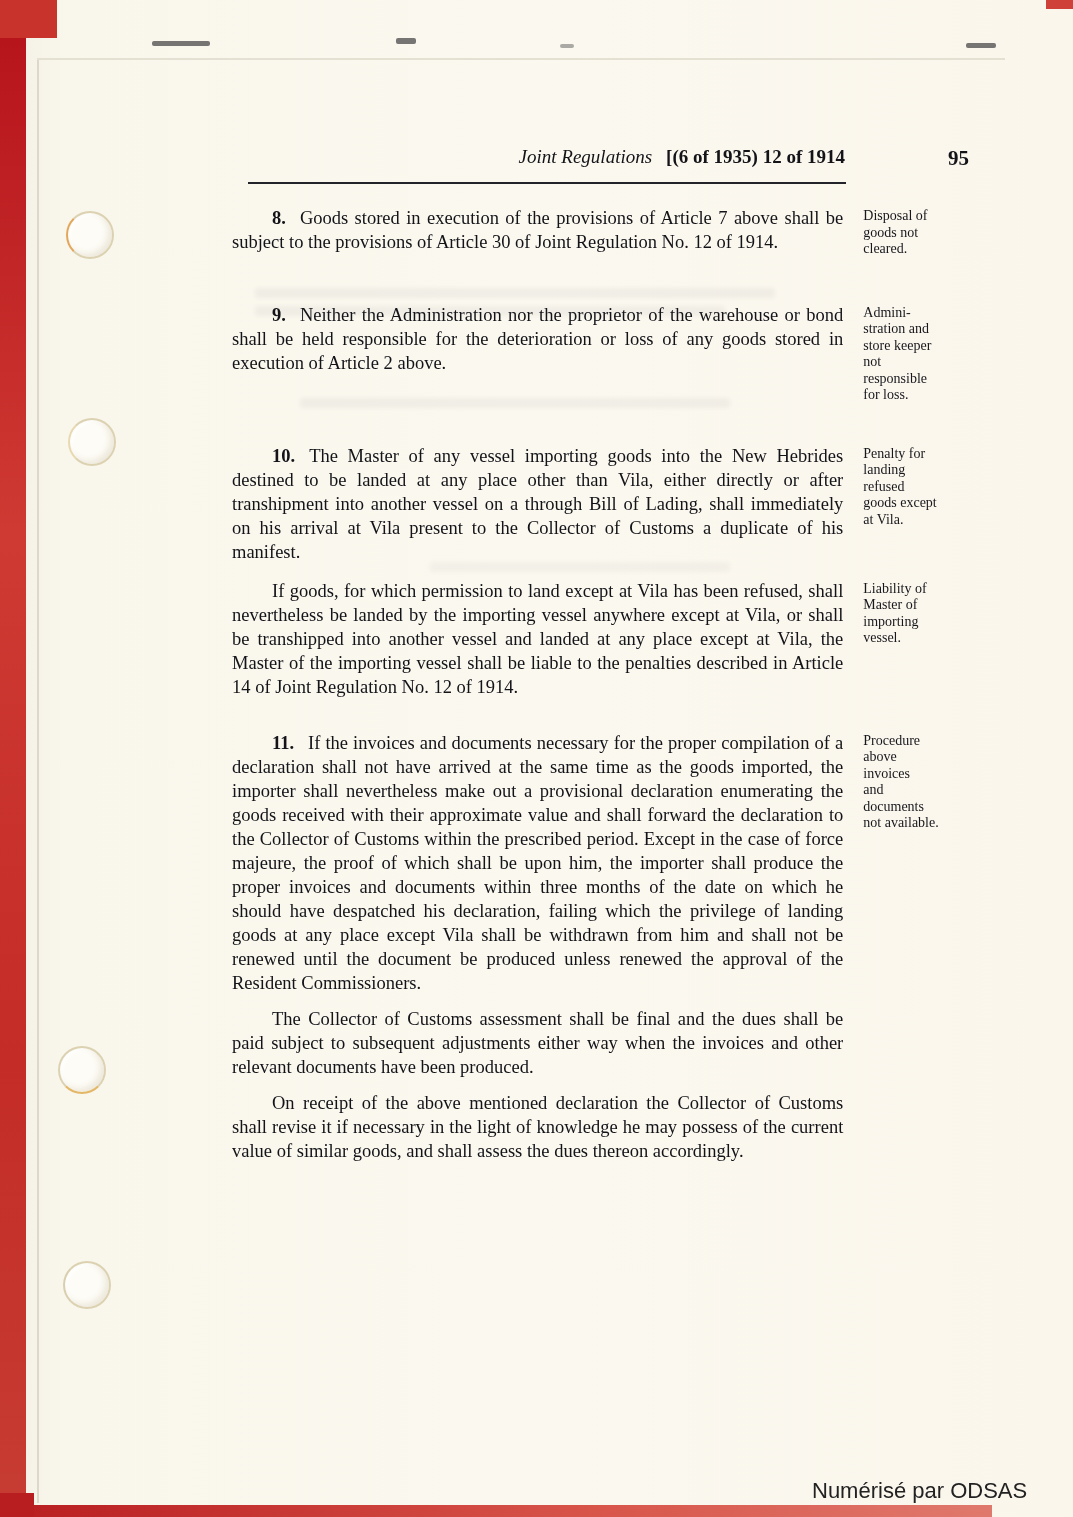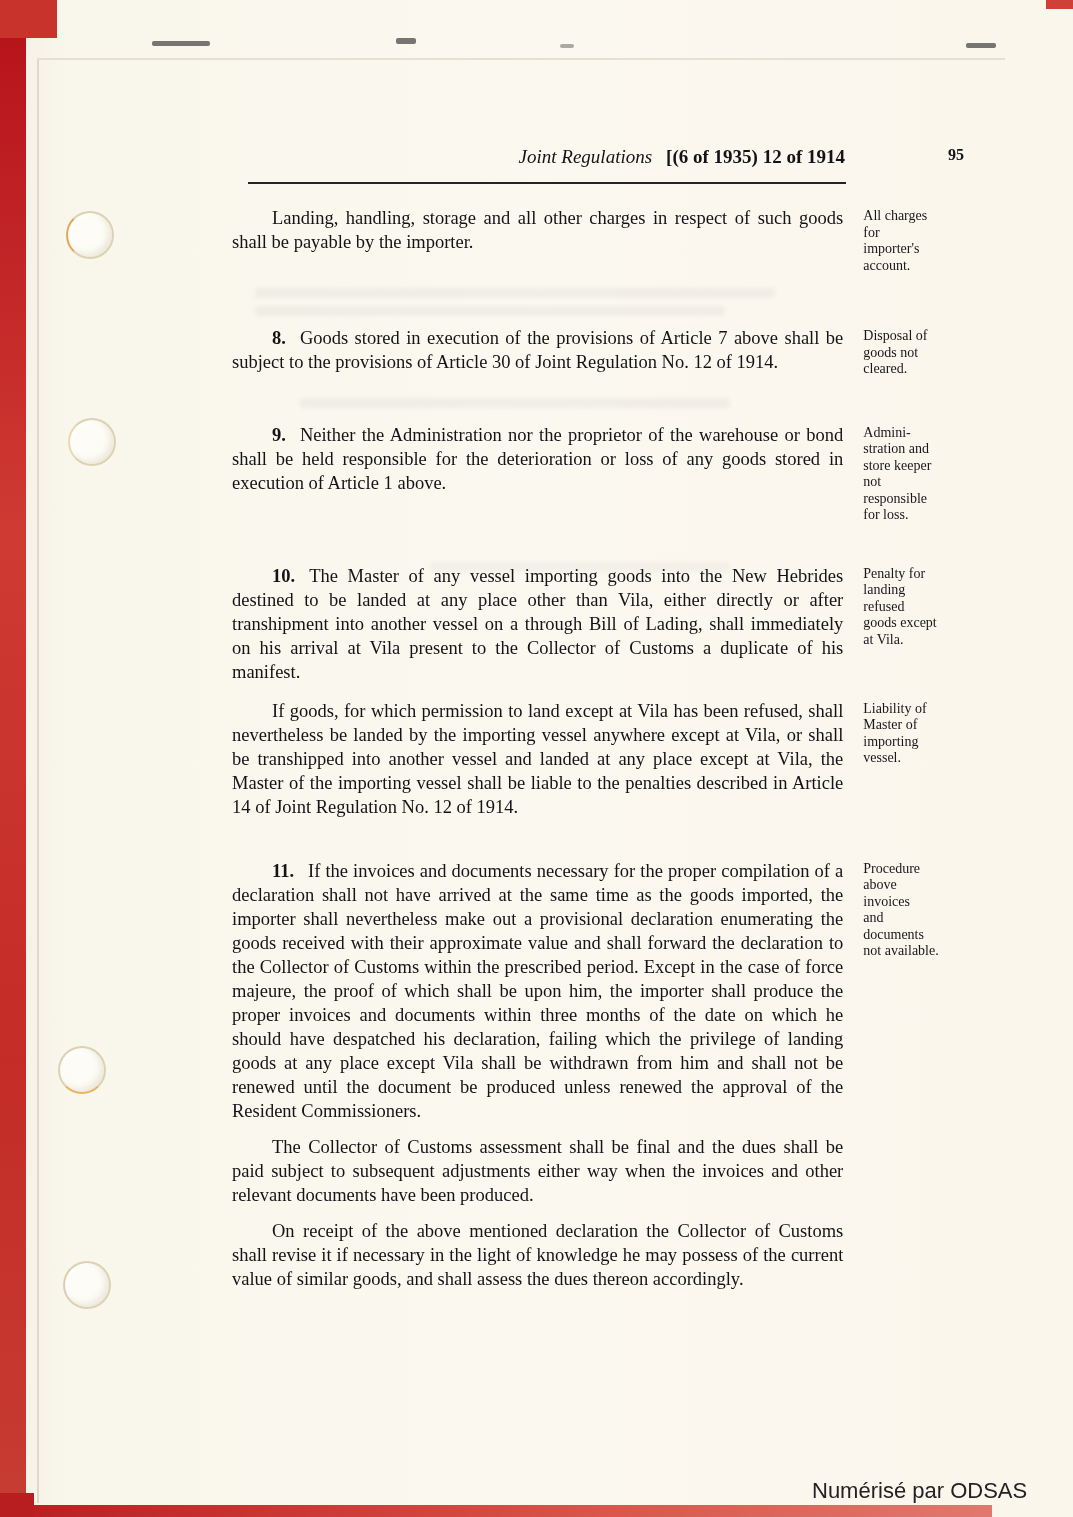--- a/index.html
+++ b/index.html
@@ -41,38 +41,38 @@
   .ghost{position:absolute;background:#3c3c50;opacity:.05;filter:blur(2px);border-radius:3px;}
   .g1{left:255px;top:288px;width:520px;height:10px;}
   .g2{left:255px;top:306px;width:470px;height:10px;}
   .g3{left:300px;top:398px;width:430px;height:10px;}
   .g4{left:430px;top:562px;width:300px;height:10px;opacity:.04;}
   
   .header{position:absolute;left:232px;top:146px;width:613px;text-align:right;
     font-size:19px;color:#141418;white-space:nowrap;}
   .hdr-journal{font-style:italic;margin-right:14px;}
   .hdr-citation{font-weight:700;}
-  .page-num{position:absolute;left:948px;top:146px;font-size:16px;font-weight:700;color:#141418;}
+  .page-num{position:absolute;left:948px;top:146px;font-size:21px;font-weight:700;color:#141418;}
   .rule{position:absolute;left:248px;top:182px;width:598px;height:2px;background:#23232a;}
   
   .content{position:absolute;left:232px;top:206px;width:733px;color:#131318;}
   .block{display:flex;align-items:flex-start;}
   .body-col{width:613px;}
   .body-col p{margin:0;font-size:18.5px;line-height:24px;text-align:justify;text-indent:40px;}
   .body-col p + p{margin-top:5px;}
   .b6 .body-col p + p{margin-top:12px;}
   .para-num{font-weight:700;}
   .para-num:not(:empty){margin-right:14px;}
   .note-col{width:102px;margin-left:20px;padding-top:2px;
     font-size:14px;line-height:16.5px;white-space:pre-line;color:#17171c;}
   .b1{margin-bottom:52px;}
   .b2{margin-bottom:45px;}
   .b3{margin-bottom:40px;}
   .b4{margin-bottom:15px;}
-  .b5{margin-bottom:40px;}
+  .b5{margin-bottom:32px;}
   
   .footer{position:absolute;left:812px;top:1478px;font-family:"Liberation Sans","DejaVu Sans",sans-serif;
     font-size:22px;color:#222;}
 </style>
 </head>
 <body>
 
 <div class="scan">
 
   <div class="red-left"></div>
@@ -99,42 +99,33 @@
   <div class="ghost g4"></div>
 
   <div class="header">
     <span class="hdr-journal">Joint Regulations</span><span class="hdr-citation">[(6 of 1935) 12 of 1914</span>
   </div>
   <div class="page-num">95</div>
   <div class="rule"></div>
 
   <div class="content">
 
-    <div class="block b1">
-      <div class="body-col">
-        <p><span>Landing, handling, storage and all other charges in respect of such goods shall be payable by the importer.</span></p>
-      </div>
-      <div class="note-col">All charges
-for
-importer's
-account.</div>
-    </div>
 
     <div class="block b2">
       <div class="body-col">
         <p><span class="para-num">8.</span><span>Goods stored in execution of the provisions of Article 7 above shall be subject to the provisions of Article 30 of Joint Regulation No. 12 of 1914.</span></p>
       </div>
       <div class="note-col">Disposal of
 goods not
 cleared.</div>
     </div>
 
     <div class="block b3">
       <div class="body-col">
-        <p><span class="para-num">9.</span><span>Neither the Administration nor the proprietor of the warehouse or bond shall be held responsible for the deterioration or loss of any goods stored in execution of Article 1 above.</span></p>
+        <p><span class="para-num">9.</span><span>Neither the Administration nor the proprietor of the warehouse or bond shall be held responsible for the deterioration or loss of any goods stored in execution of Article 2 above.</span></p>
       </div>
       <div class="note-col">Admini-
 stration and
 store keeper
 not
 responsible
 for loss.</div>
     </div>
 
     <div class="block b4">

